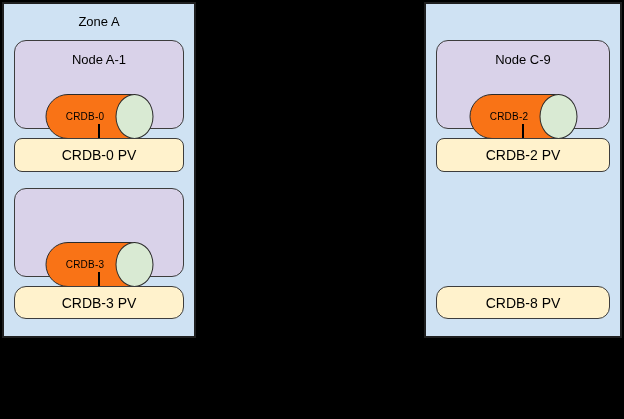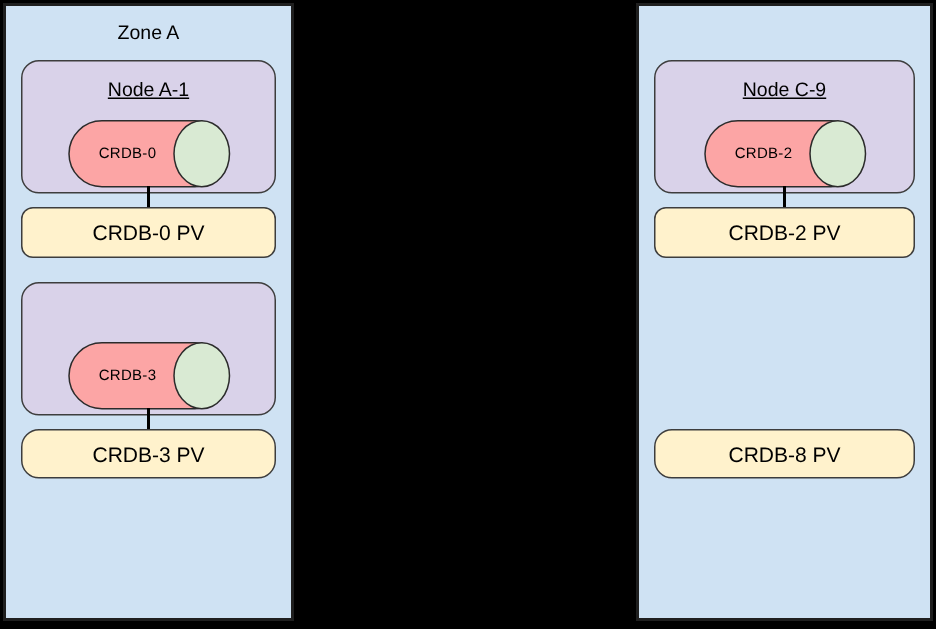--- a/index.html
+++ b/index.html
@@ -8,21 +8,21 @@
     background: #000000;
     position: relative;
     overflow: hidden;
     font-family: "Liberation Sans", sans-serif;
     color: #000000;
   }
   .stage { position: absolute; left: 0; top: 0; width: 624px; height: 419px; }
 
   .zone {
     position: absolute;
-    top: 2px; height: 412px;
+    top: 2px; height: 336px;
     background: #cfe2f3;
     border: 2px solid #1f1f1f;
     box-sizing: border-box;
   }
   .zone-label {
     position: absolute; top: 10px; left: 0; right: 0;
     text-align: center;
     font-size: 13px;
     line-height: 15px;
   }
@@ -35,28 +35,27 @@
     border-radius: 12px;
     box-sizing: border-box;
   }
   .node.row1 { top: 36px; }
   .node.row2 { top: 184px; }
   .node-label {
     position: absolute; top: 11px; left: 0; right: 0;
     text-align: center;
     font-size: 13px;
     line-height: 15px;
-    text-decoration: underline;
   }
   .cylinder {
     position: absolute;
     left: 50%; transform: translateX(-50%);
-    top: 39px;
+    top: 53px;
     width: 107px; height: 45px;
-    background: #fca5a5;
+    background: #f97316;
     border: 1.5px solid #2b2b2b;
     border-radius: 23px;
     box-sizing: border-box;
   }
   .cyl-cap {
     position: absolute;
     right: -1.5px; top: -1.5px;
     width: 38px; height: 45px;
     background: #d9ead3;
     border: 1.5px solid #2b2b2b;

